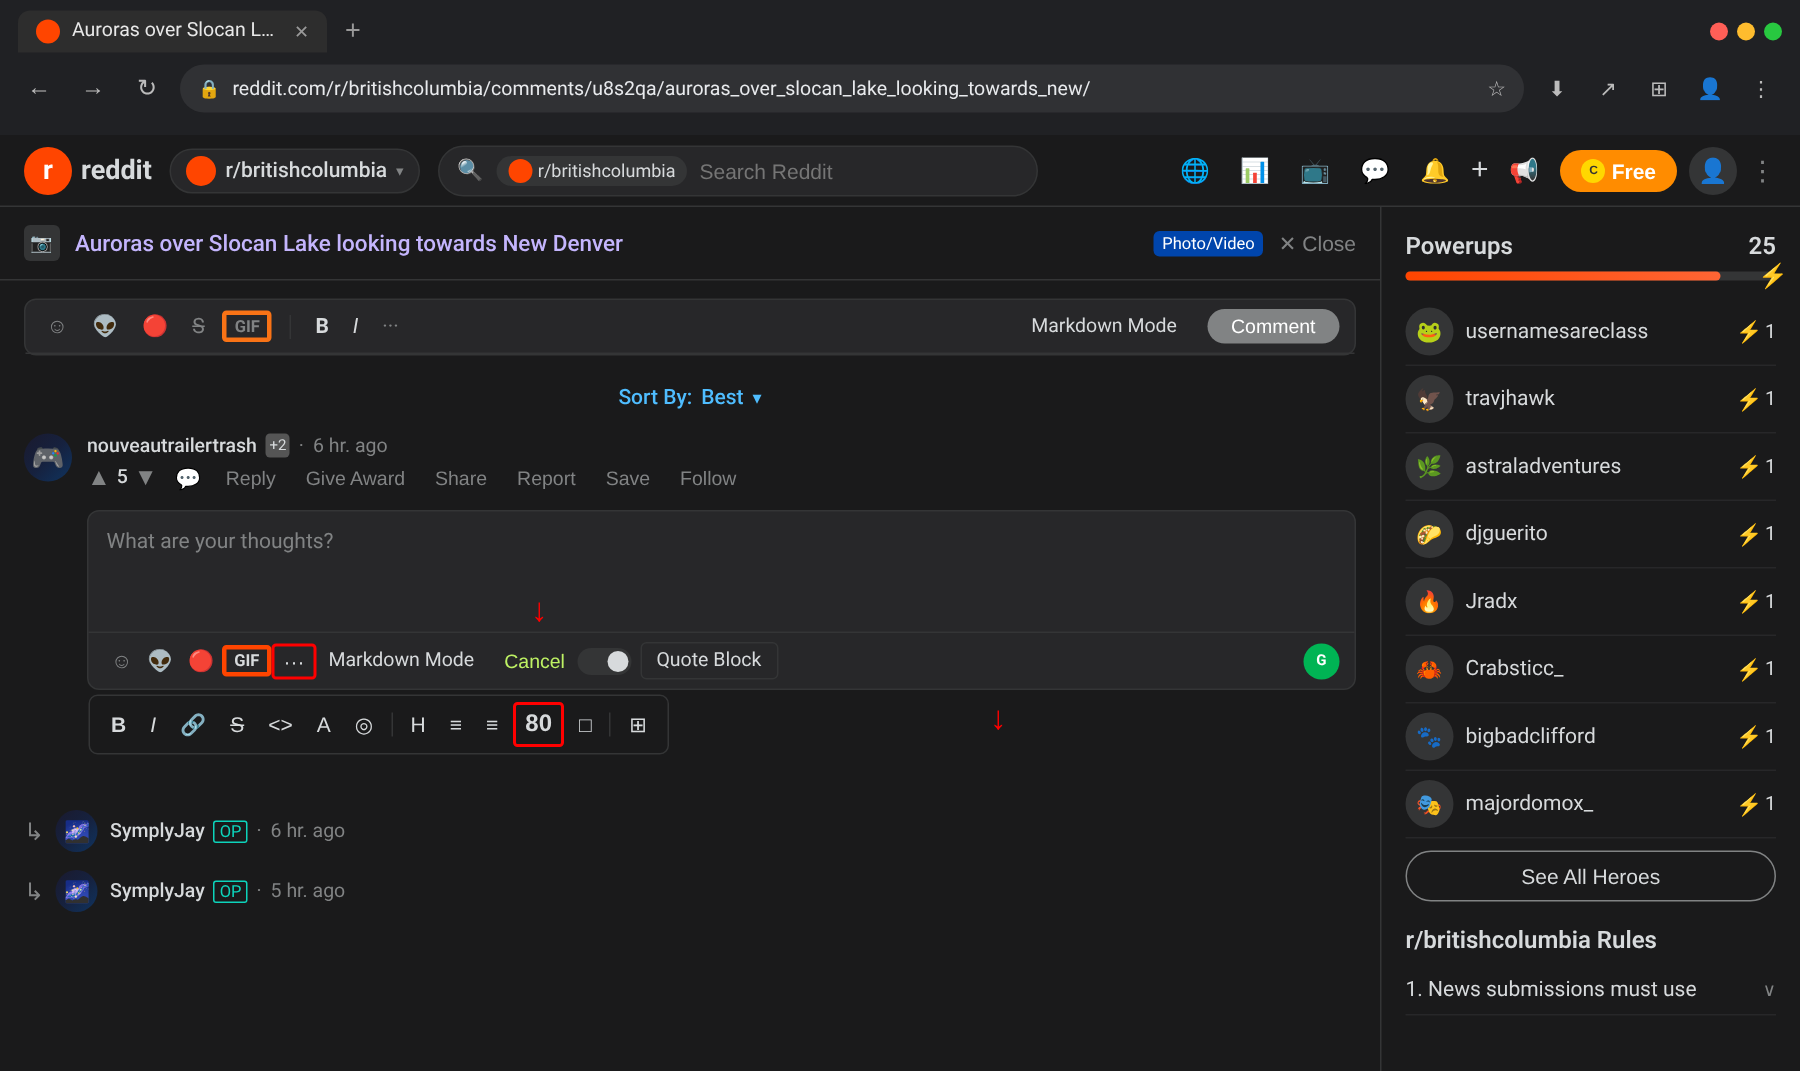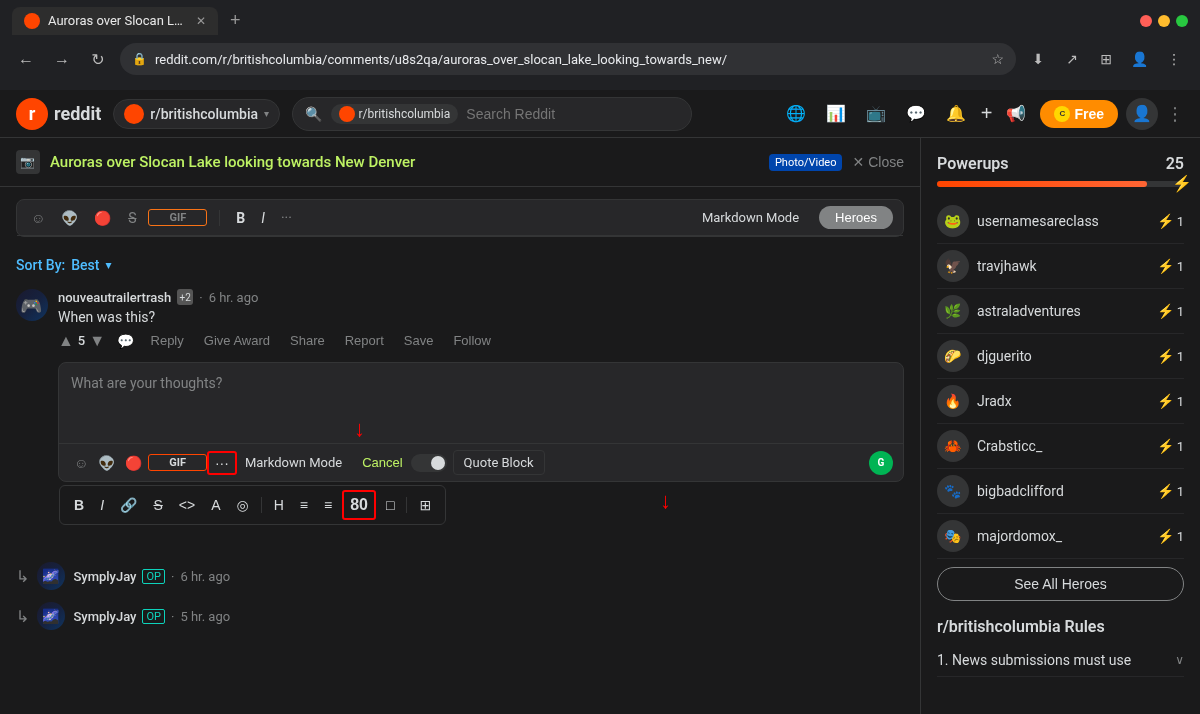--- a/index.html
+++ b/index.html
@@ -21,36 +21,36 @@
     .browser-action-btn { background: transparent; border: none; color: #bbb; font-size: 14px; cursor: pointer; width: 28px; height: 28px; display: flex; align-items: center; justify-content: center; border-radius: 50%; }
 
     
     .page { display: flex; height: 624px; background: #1a1a1b; }
     .main-content { flex: 1; overflow: hidden; position: relative; }
     .right-sidebar { width: 280px; background: #1a1a1b; border-left: 1px solid #343536; overflow-y: auto; padding: 16px; }
 
     
     .post-header { display: flex; align-items: center; padding: 12px 16px; border-bottom: 1px solid #343536; gap: 10px; }
     .post-header-icon { width: 24px; height: 24px; background: #343536; border-radius: 4px; display: flex; align-items: center; justify-content: center; color: #818384; font-size: 12px; }
-    .post-title { font-size: 15px; font-weight: 500; color: #bef264; flex: 1; }
+    .post-title { font-size: 15px; font-weight: 500; color: #c4b5fd; flex: 1; }
     .post-badge { background: #0045ac; color: #fff; font-size: 11px; padding: 2px 6px; border-radius: 4px; margin-left: 8px; }
     .close-btn { display: flex; align-items: center; gap: 4px; color: #818384; font-size: 14px; cursor: pointer; border: none; background: transparent; }
 
     
     .comment-editor-top { background: #272729; border: 1px solid #343536; border-radius: 8px; margin: 12px 16px; }
     .editor-toolbar { display: flex; align-items: center; padding: 6px 10px; gap: 8px; border-bottom: 1px solid #343536; }
     .toolbar-icon { color: #818384; font-size: 14px; cursor: pointer; padding: 2px 4px; }
     .toolbar-sep { width: 1px; height: 16px; background: #343536; margin: 0 4px; }
     .toolbar-mode { font-size: 13px; color: #d7dadc; margin-left: auto; }
     .toolbar-comment-btn { background: #818384; color: #fff; border: none; border-radius: 20px; padding: 4px 16px; font-size: 13px; cursor: pointer; margin-left: 12px; }
     .toolbar-bold { font-weight: bold; color: #d7dadc; }
     .toolbar-italic { font-style: italic; color: #d7dadc; }
 
     
-    .sort-bar { display: flex; align-items: center; padding: 8px 16px; gap: 6px; }
+    .sort-bar { display: flex; align-items: center; padding: 8px 16px; gap: 6px; justify-content: center; }
     .sort-label { font-size: 14px; color: #4fbdff; cursor: pointer; font-weight: 500; }
     .sort-arrow { color: #4fbdff; font-size: 12px; }
 
     
     .comment-item { padding: 8px 16px; display: flex; gap: 10px; }
     .comment-avatar { width: 32px; height: 32px; border-radius: 50%; background: #343536; flex-shrink: 0; overflow: hidden; display: flex; align-items: center; justify-content: center; }
     .comment-body { flex: 1; }
     .comment-meta { display: flex; align-items: center; gap: 6px; margin-bottom: 4px; }
     .comment-author { font-size: 13px; font-weight: 500; color: #d7dadc; }
     .comment-flair { width: 16px; height: 16px; background: #ff4500; border-radius: 50%; display: inline-flex; align-items: center; justify-content: center; font-size: 8px; }
@@ -132,21 +132,21 @@
     .search-input { background: transparent; border: none; outline: none; color: #818384; font-size: 14px; flex: 1; }
     .nav-icons { display: flex; align-items: center; gap: 8px; margin-left: auto; }
     .nav-icon-btn { background: transparent; border: none; color: #818384; font-size: 16px; cursor: pointer; width: 32px; height: 32px; display: flex; align-items: center; justify-content: center; border-radius: 50%; }
     .nav-plus { background: transparent; border: none; color: #d7dadc; font-size: 20px; cursor: pointer; }
     .free-btn { background: #ff8c00; color: white; border: none; border-radius: 20px; padding: 6px 14px; font-size: 14px; font-weight: 600; cursor: pointer; display: flex; align-items: center; gap: 4px; }
     .free-coin { width: 16px; height: 16px; background: #ffd700; border-radius: 50%; display: inline-flex; align-items: center; justify-content: center; font-size: 8px; color: #333; font-weight: bold; }
     .user-avatar-btn { width: 32px; height: 32px; border-radius: 50%; background: #343536; border: none; cursor: pointer; overflow: hidden; display: flex; align-items: center; justify-content: center; font-size: 16px; }
     .kebab-btn { background: transparent; border: none; color: #818384; font-size: 18px; cursor: pointer; }
 
     
-    .gif-badge { border: 1px solid #f97316; border-radius: 3px; padding: 1px 20px; font-size: 11px; color: #818384; font-weight: 700; }
+    .gif-badge { border: 3px solid #f97316; border-radius: 3px; padding: 1px 5px; font-size: 11px; color: #818384; font-weight: 700; }
 
     
     .avatar-pixel { background: linear-gradient(135deg, #1a1a2e 0%, #16213e 50%, #0f3460 100%); font-size: 18px; display: flex; align-items: center; justify-content: center; }
 
     .red-border { border: 2px solid #ff0000; border-radius: 3px; }
   </style>
 </head>
 <body>
 
 <div class="browser-chrome">
@@ -238,21 +238,21 @@
         <span class="toolbar-icon">☺</span>
         <span class="toolbar-icon">👽</span>
         <span class="toolbar-icon">🔴</span>
         <span class="toolbar-icon" style="text-decoration:line-through;">S</span>
         <div class="gif-badge">GIF</div>
         <div class="toolbar-sep"></div>
         <span class="toolbar-icon toolbar-bold">B</span>
         <span class="toolbar-icon toolbar-italic">I</span>
         <span class="toolbar-icon">···</span>
         <span class="toolbar-mode">Markdown Mode</span>
-        <button class="toolbar-comment-btn">Heroes</button>
+        <button class="toolbar-comment-btn">Comment</button>
       </div>
     </div>
 
     <div class="sort-bar">
       <span class="sort-label">Sort By:</span>
       <span class="sort-label">Best</span>
       <span class="sort-arrow">▾</span>
     </div>
 
     <div class="comment-item">
@@ -260,21 +260,20 @@
         <span style="font-size:18px;">🎮</span>
       </div>
       <div class="comment-body">
         <div class="comment-meta">
           <span class="comment-author">nouveautrailertrash</span>
           <span class="comment-flair" style="font-size:10px;background:#555;padding:1px 4px;border-radius:3px;">+2</span>
 
           <span class="comment-time">·</span>
           <span class="comment-time">6 hr. ago</span>
         </div>
-        <div class="comment-text">When was this?</div>
         <div class="comment-actions">
           <div class="vote-section">
             <button class="vote-btn">▲</button>
             <span class="vote-count">5</span>
             <button class="vote-btn">▼</button>
           </div>
           <button class="vote-btn" style="font-size:14px;">💬</button>
           <button class="action-btn">Reply</button>
           <button class="action-btn">Give Award</button>
           <button class="action-btn">Share</button>

